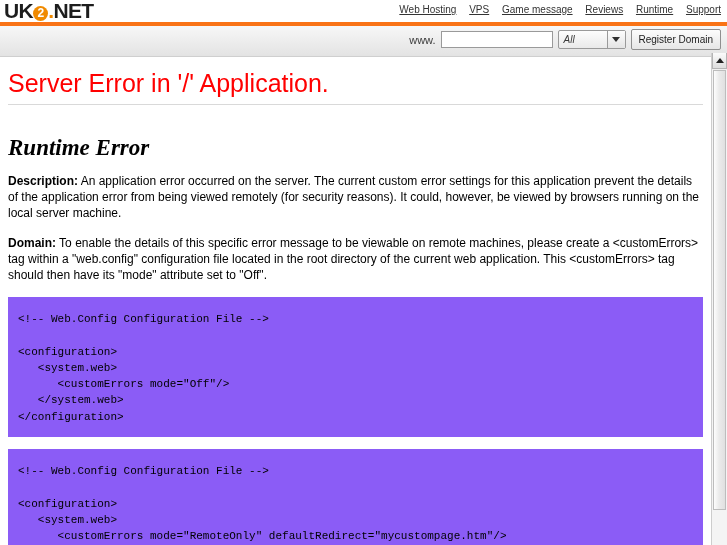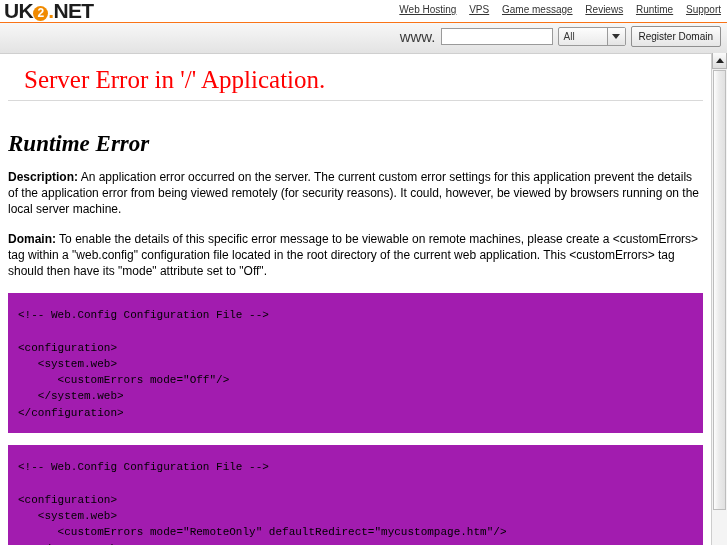--- a/index.html
+++ b/index.html
@@ -14,21 +14,21 @@
     overflow: hidden;
     font-family: "Liberation Sans", sans-serif;
     color: #000000;
   }
 
   
   .brandbar {
     position: relative;
     height: 22px;
     background: #ffffff;
-    border-bottom: 1px solid #f97316;
+    border-bottom: 4px solid #f97316;
   }
   .logo {
     position: absolute;
     left: 4px;
     top: 0px;
     font-family: "Liberation Sans", sans-serif;
     font-size: 21px;
     font-weight: bold;
     letter-spacing: -0.6px;
     color: #1d1d1d;
@@ -79,21 +79,21 @@
   }
   .searchwrap {
     position: absolute;
     right: 6px;
     top: 3px;
     display: flex;
     align-items: center;
     gap: 5px;
   }
   .wwwlabel {
-    font-size: 15px;
+    font-size: 11px;
     color: #3b3b3b;
     font-family: "Liberation Sans", sans-serif;
   }
   .domaininput {
     width: 112px;
     height: 17px;
     border: 1px solid #9a9a9a;
     background: #ffffff;
     font-size: 11px;
     padding: 0 3px;
@@ -110,20 +110,21 @@
     background: linear-gradient(to bottom, #fdfdfd 0%, #eaeaea 100%);
     box-sizing: border-box;
     display: flex;
     align-items: center;
   }
   .tldselect .val {
     font-size: 10px;
     color: #3a3a3a;
     padding-left: 5px;
     font-family: "Liberation Sans", sans-serif;
+    font-style: italic;
   }
   .tldselect .arrowbox {
     position: absolute;
     right: 0;
     top: 0;
     bottom: 0;
     width: 17px;
     border-left: 1px solid #9a9a9a;
     background: linear-gradient(to bottom, #fdfdfd 0%, #e4e4e4 100%);
     display: flex;
@@ -157,25 +158,25 @@
   }
   .content {
     position: absolute;
     left: 0; top: 0;
     width: 711px;
     padding: 0 8px 0 8px;
     box-sizing: border-box;
   }
 
   h1.pagetitle {
-    font-family: Liberation Serif, serif;
+    font-family: Liberation Sans, sans-serif;
     font-size: 25px;
     font-weight: normal;
     color: #ff0000;
-    margin: 12px 0 0 16px;
+    margin: 12px 0 0 0;
     padding: 0 0 6px 0;
     letter-spacing: 0px;
   }
   .rule {
     border: none;
     border-top: 1px solid #d9d9d9;
     margin: 0 0 0 0;
     height: 0;
   }
   h2.sectiontitle {
@@ -190,21 +191,21 @@
     font-size: 12px;
     line-height: 16px;
     margin: 0 0 14px 0;
     color: #000000;
     font-family: "Liberation Sans", sans-serif;
     text-align: left;
   }
   p.para b { font-weight: bold; }
 
   pre.codeblock {
-    background: #a21caf;
+    background: #8b5cf6;
     font-family: "Liberation Mono", monospace;
     font-size: 11px;
     line-height: 16.3px;
     color: #000000;
     margin: 0 0 12px 0;
     padding: 14px 25px 12px 10px;
     white-space: pre;
     overflow: hidden;
   }
 

